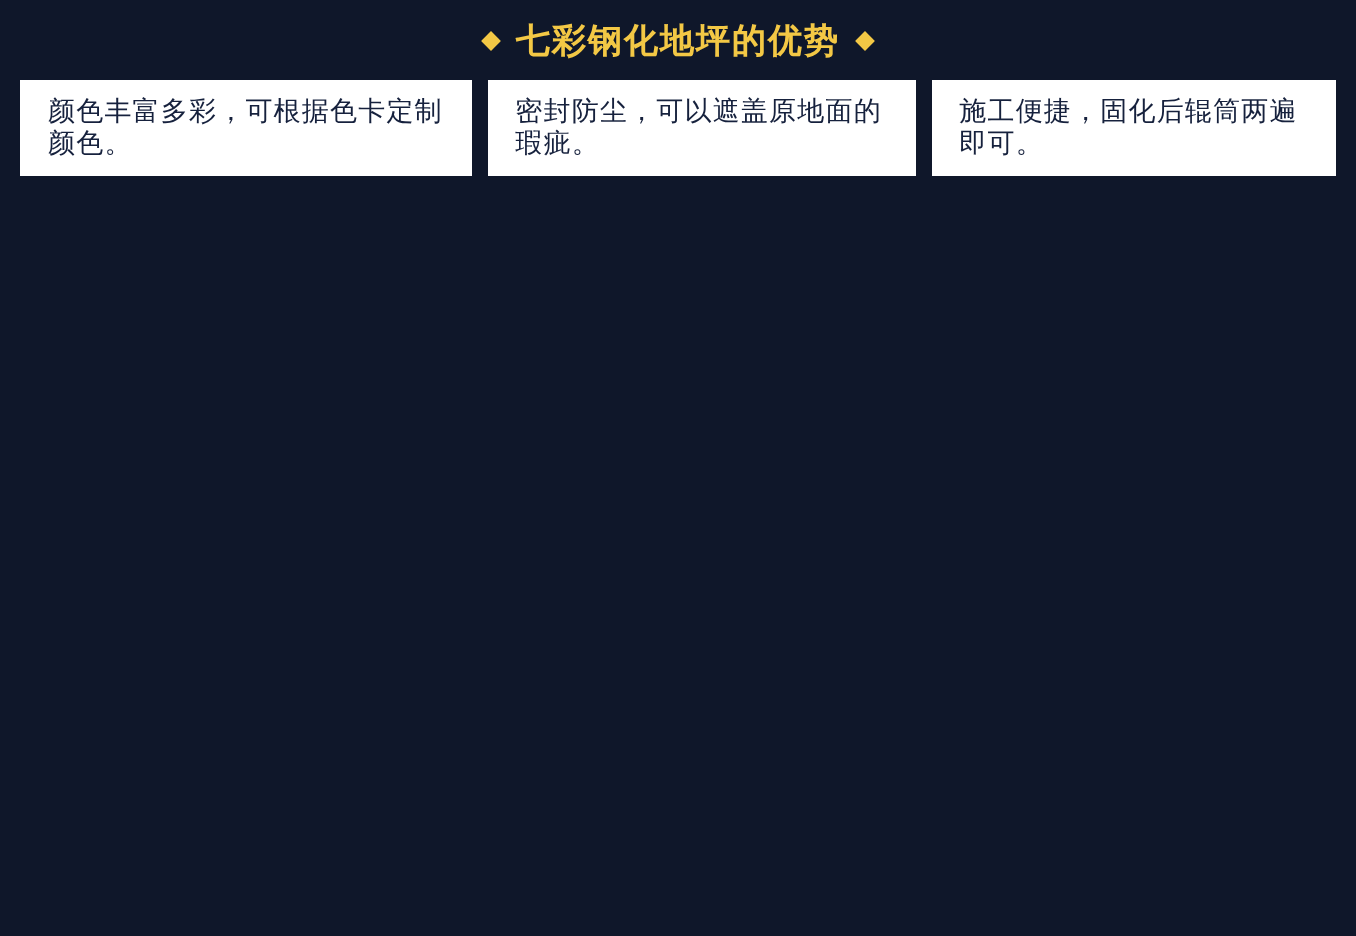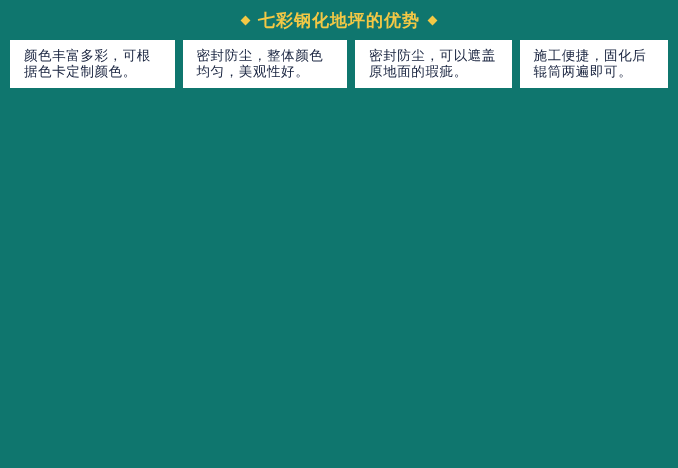--- a/index.html
+++ b/index.html
@@ -9,21 +9,21 @@
   body {
     width: 678px;
     height: 468px;
     background: #1e4273;
     font-family: "Liberation Sans", "DejaVu Sans", sans-serif;
     overflow: hidden;
   }
   .page {
     width: 678px;
     height: 468px;
-    background: #0f766e;
+    background: #0f172a;
     box-sizing: border-box;
     padding: 0 10px;
     display: flex;
     flex-direction: column;
   }
   .title-bar {
     height: 40px;
     display: flex;
     align-items: center;
     justify-content: center;
@@ -74,23 +74,20 @@
     <span class="diamond"></span>
     <span class="title-text">七彩钢化地坪的优势</span>
     <span class="diamond"></span>
   </div>
 
   <div class="items">
     <div class="item">
       <span class="item-text">颜色丰富多彩，可根据色卡定制颜色。</span>
     </div>
     <div class="item">
-      <span class="item-text">密封防尘，整体颜色均匀，美观性好。</span>
-    </div>
-    <div class="item">
       <span class="item-text">密封防尘，可以遮盖原地面的瑕疵。</span>
     </div>
     <div class="item">
       <span class="item-text">施工便捷，固化后辊筒两遍即可。</span>
     </div>
   </div>
 
 </div>
 
 </body></html>

